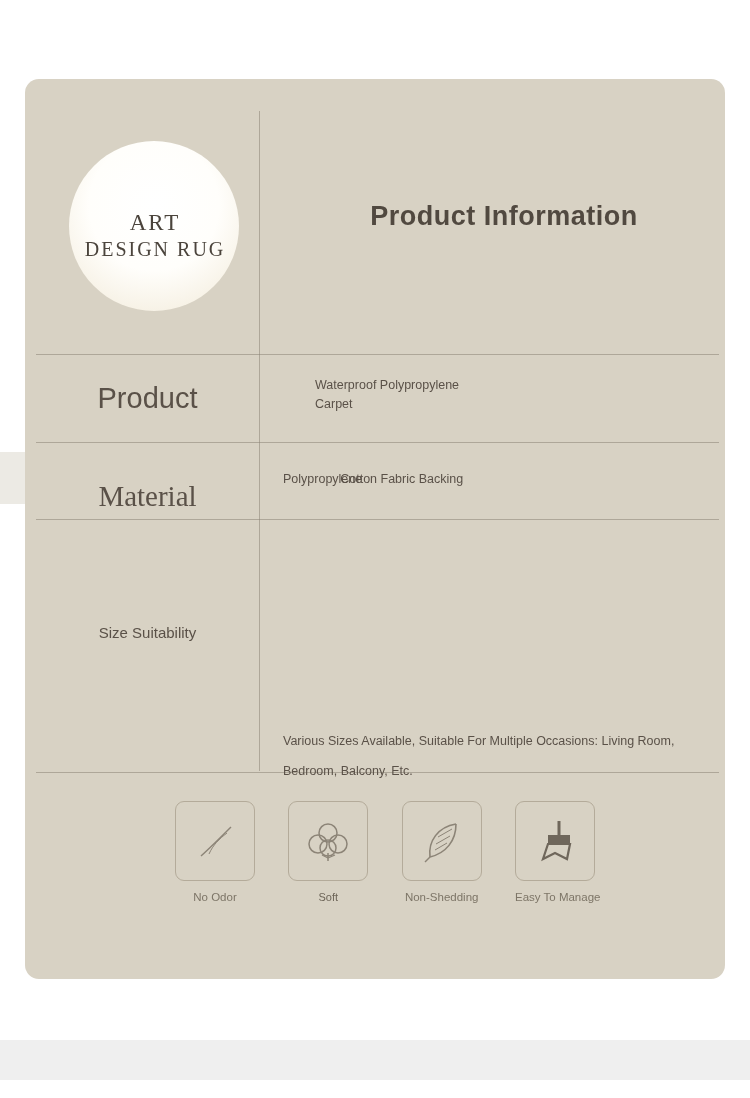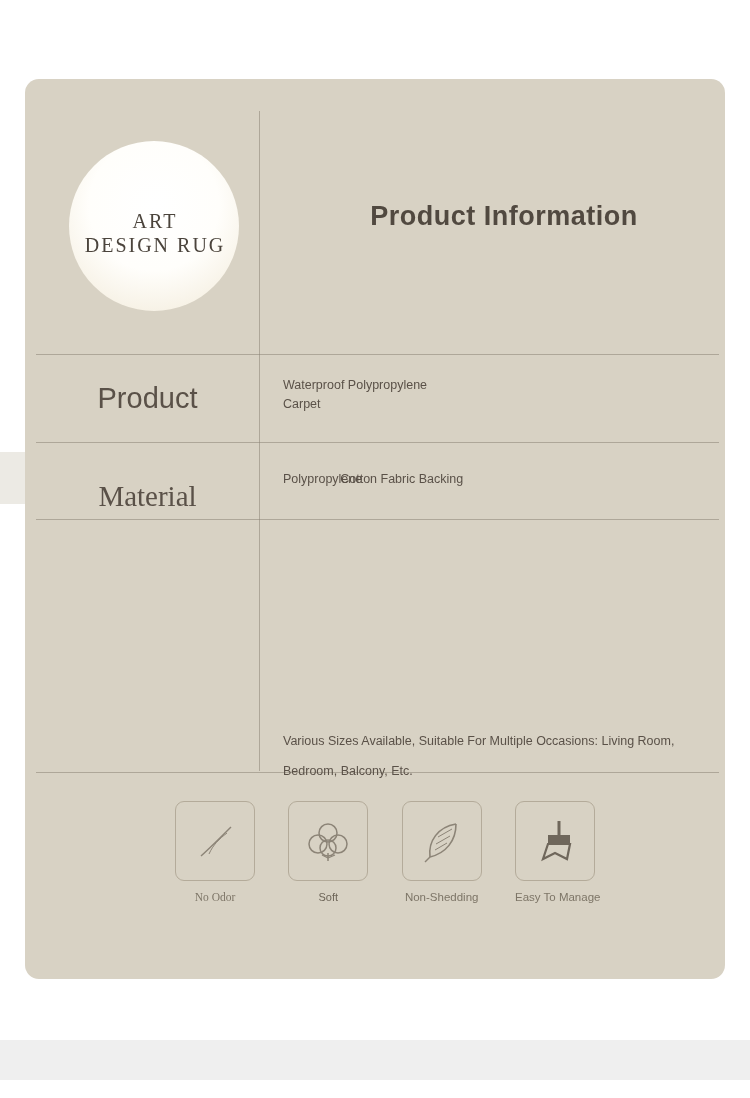--- a/index.html
+++ b/index.html
@@ -47,21 +47,21 @@
     position: absolute;
     left: 20px;
     top: 130px;
     width: 220px;
     text-align: center;
     color: #4b443c;
     line-height: 1.22;
     letter-spacing: 1.5px;
   }
   .logo-line1 {
-    font-size: 20px;
+    font-size: 23px;
     font-family: "Liberation Serif", serif;
     letter-spacing: 2px;
   }
   .logo-line2 {
     font-size: 20px;
     font-family: "Liberation Serif", serif;
     letter-spacing: 2px;
     white-space: nowrap;
   }
   .title {
@@ -126,20 +126,21 @@
   .r1 .row-label {
     top: 28px;
     font-size: 29px;
     font-family: Liberation Sans, sans-serif;
   }
   .r1 .row-value {
     top: 22px;
     font-size: 12.5px;
     line-height: 1.55;
     width: 150px;
+    margin-left: 32px;
   }
   .r2 { top: 363px; height: 77px; }
   .r2 .row-label {
     top: 20px;
     font-size: 29px;
     font-family: "Liberation Serif", serif;
     margin-top: 18px;
   }
   .r2 .row-value {
     top: 30px;
@@ -186,21 +187,21 @@
     background: transparent;
   }
   .feat-box svg { position: absolute; left: 50%; top: 50%; transform: translate(-50%,-50%); }
   .feat-label {
     margin-top: 10px;
     font-size: 11.5px;
     color: #7d7567;
     white-space: nowrap;
   }
   .feature:nth-child(2) .feat-label { font-size: 11px; color: #6d6558; }
-  .feature:nth-child(1) .feat-label { font-size: 11.5px; font-family: Liberation Serif, serif; }
+  .feature:nth-child(1) .feat-label { font-size: 11.5px; }
 
   
   .bottom-strip {
     position: absolute;
     left: 0;
     top: 1040px;
     width: 750px;
     height: 40px;
     background: #efefef;
   }
@@ -248,20 +249,21 @@
       <div class="row-label">Product</div>
       <div class="row-value">Waterproof Polypropylene Carpet</div>
     </div>
 
     <div class="row r2">
       <div class="row-label">Material</div>
       <div class="row-value"><span class="v-a">Polypropylene</span><span class="v-b">Cotton Fabric Backing</span></div>
     </div>
 
     <div class="row r3">
+      <div class="row-label">Size Suitability</div>
       <div class="row-value">Various Sizes Available, Suitable For Multiple Occasions: Living Room, Bedroom, Balcony, Etc.</div>
     </div>
 
     <div class="features">
 
       <div class="feature">
         <div class="feat-box">
           <svg width="52" height="52" viewBox="0 0 52 52">
             <path d="M10 40 C10 18, 30 8, 44 10 C46 28, 32 44, 12 42 Z" fill="none" stroke="#8c8madd" stroke-width="1.6"></path>
             <path d="M12 41 C22 32, 32 22, 42 12" fill="none" stroke="#8c8477" stroke-width="1.4"></path>

